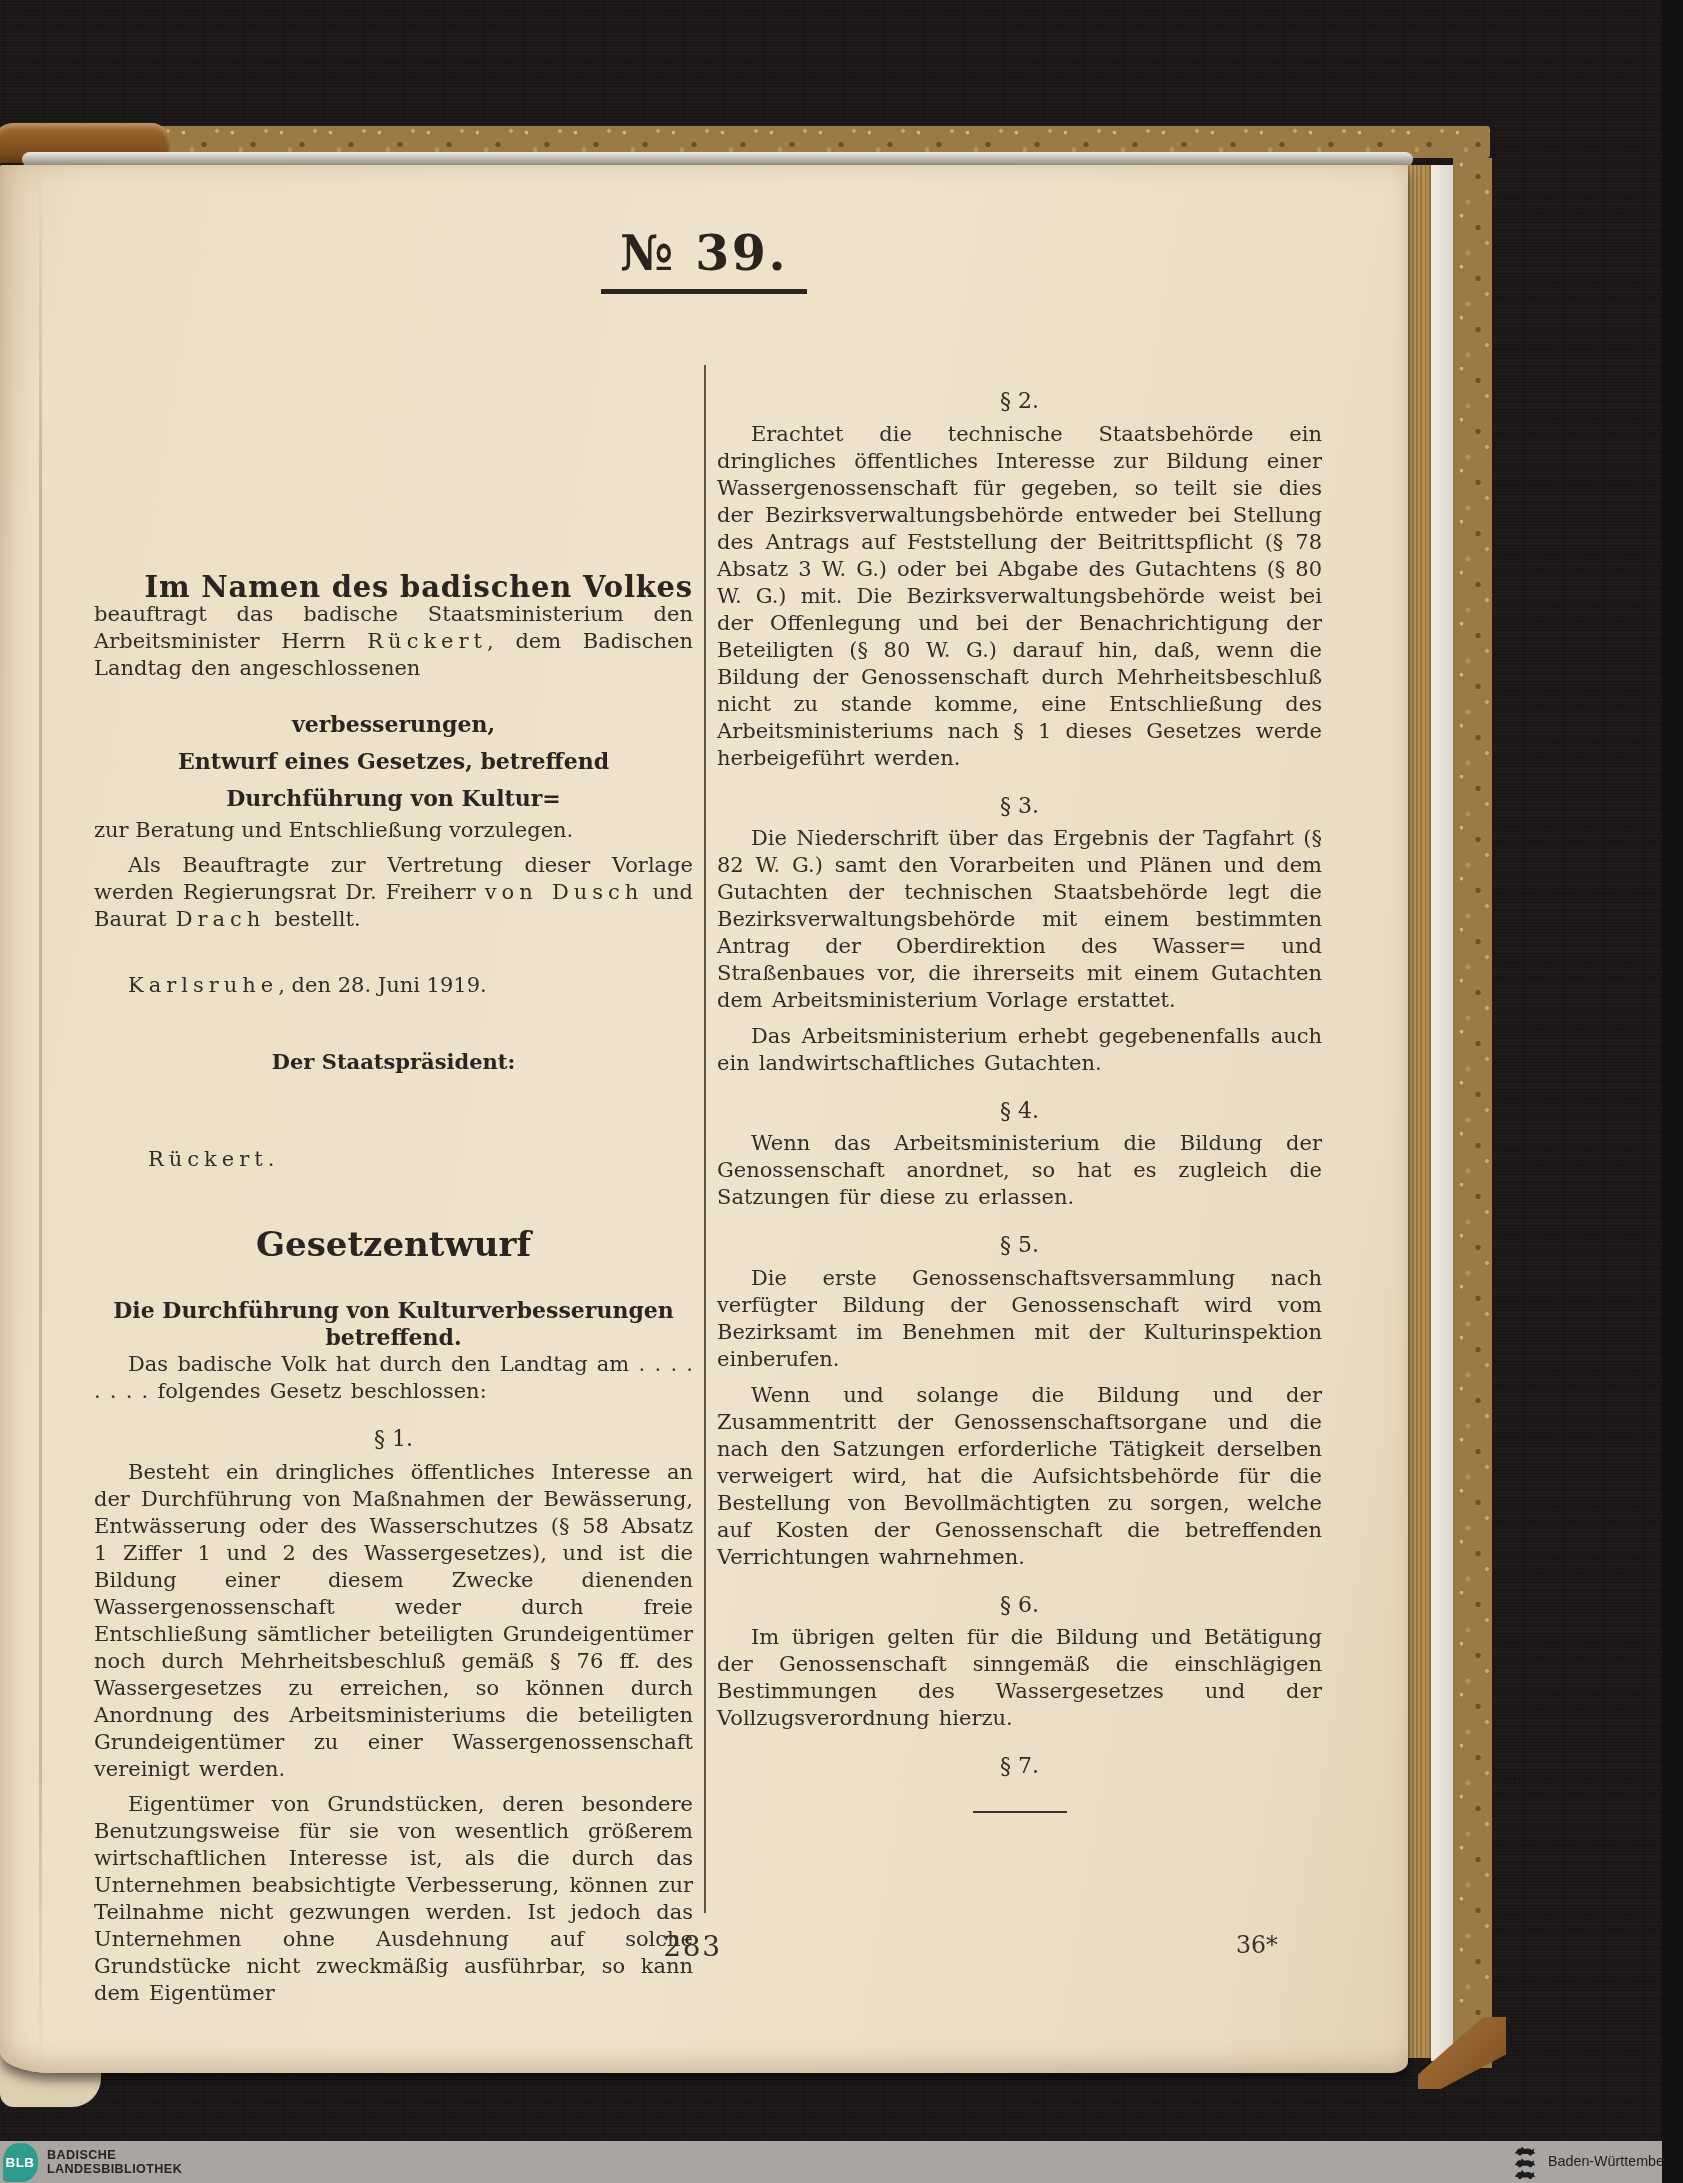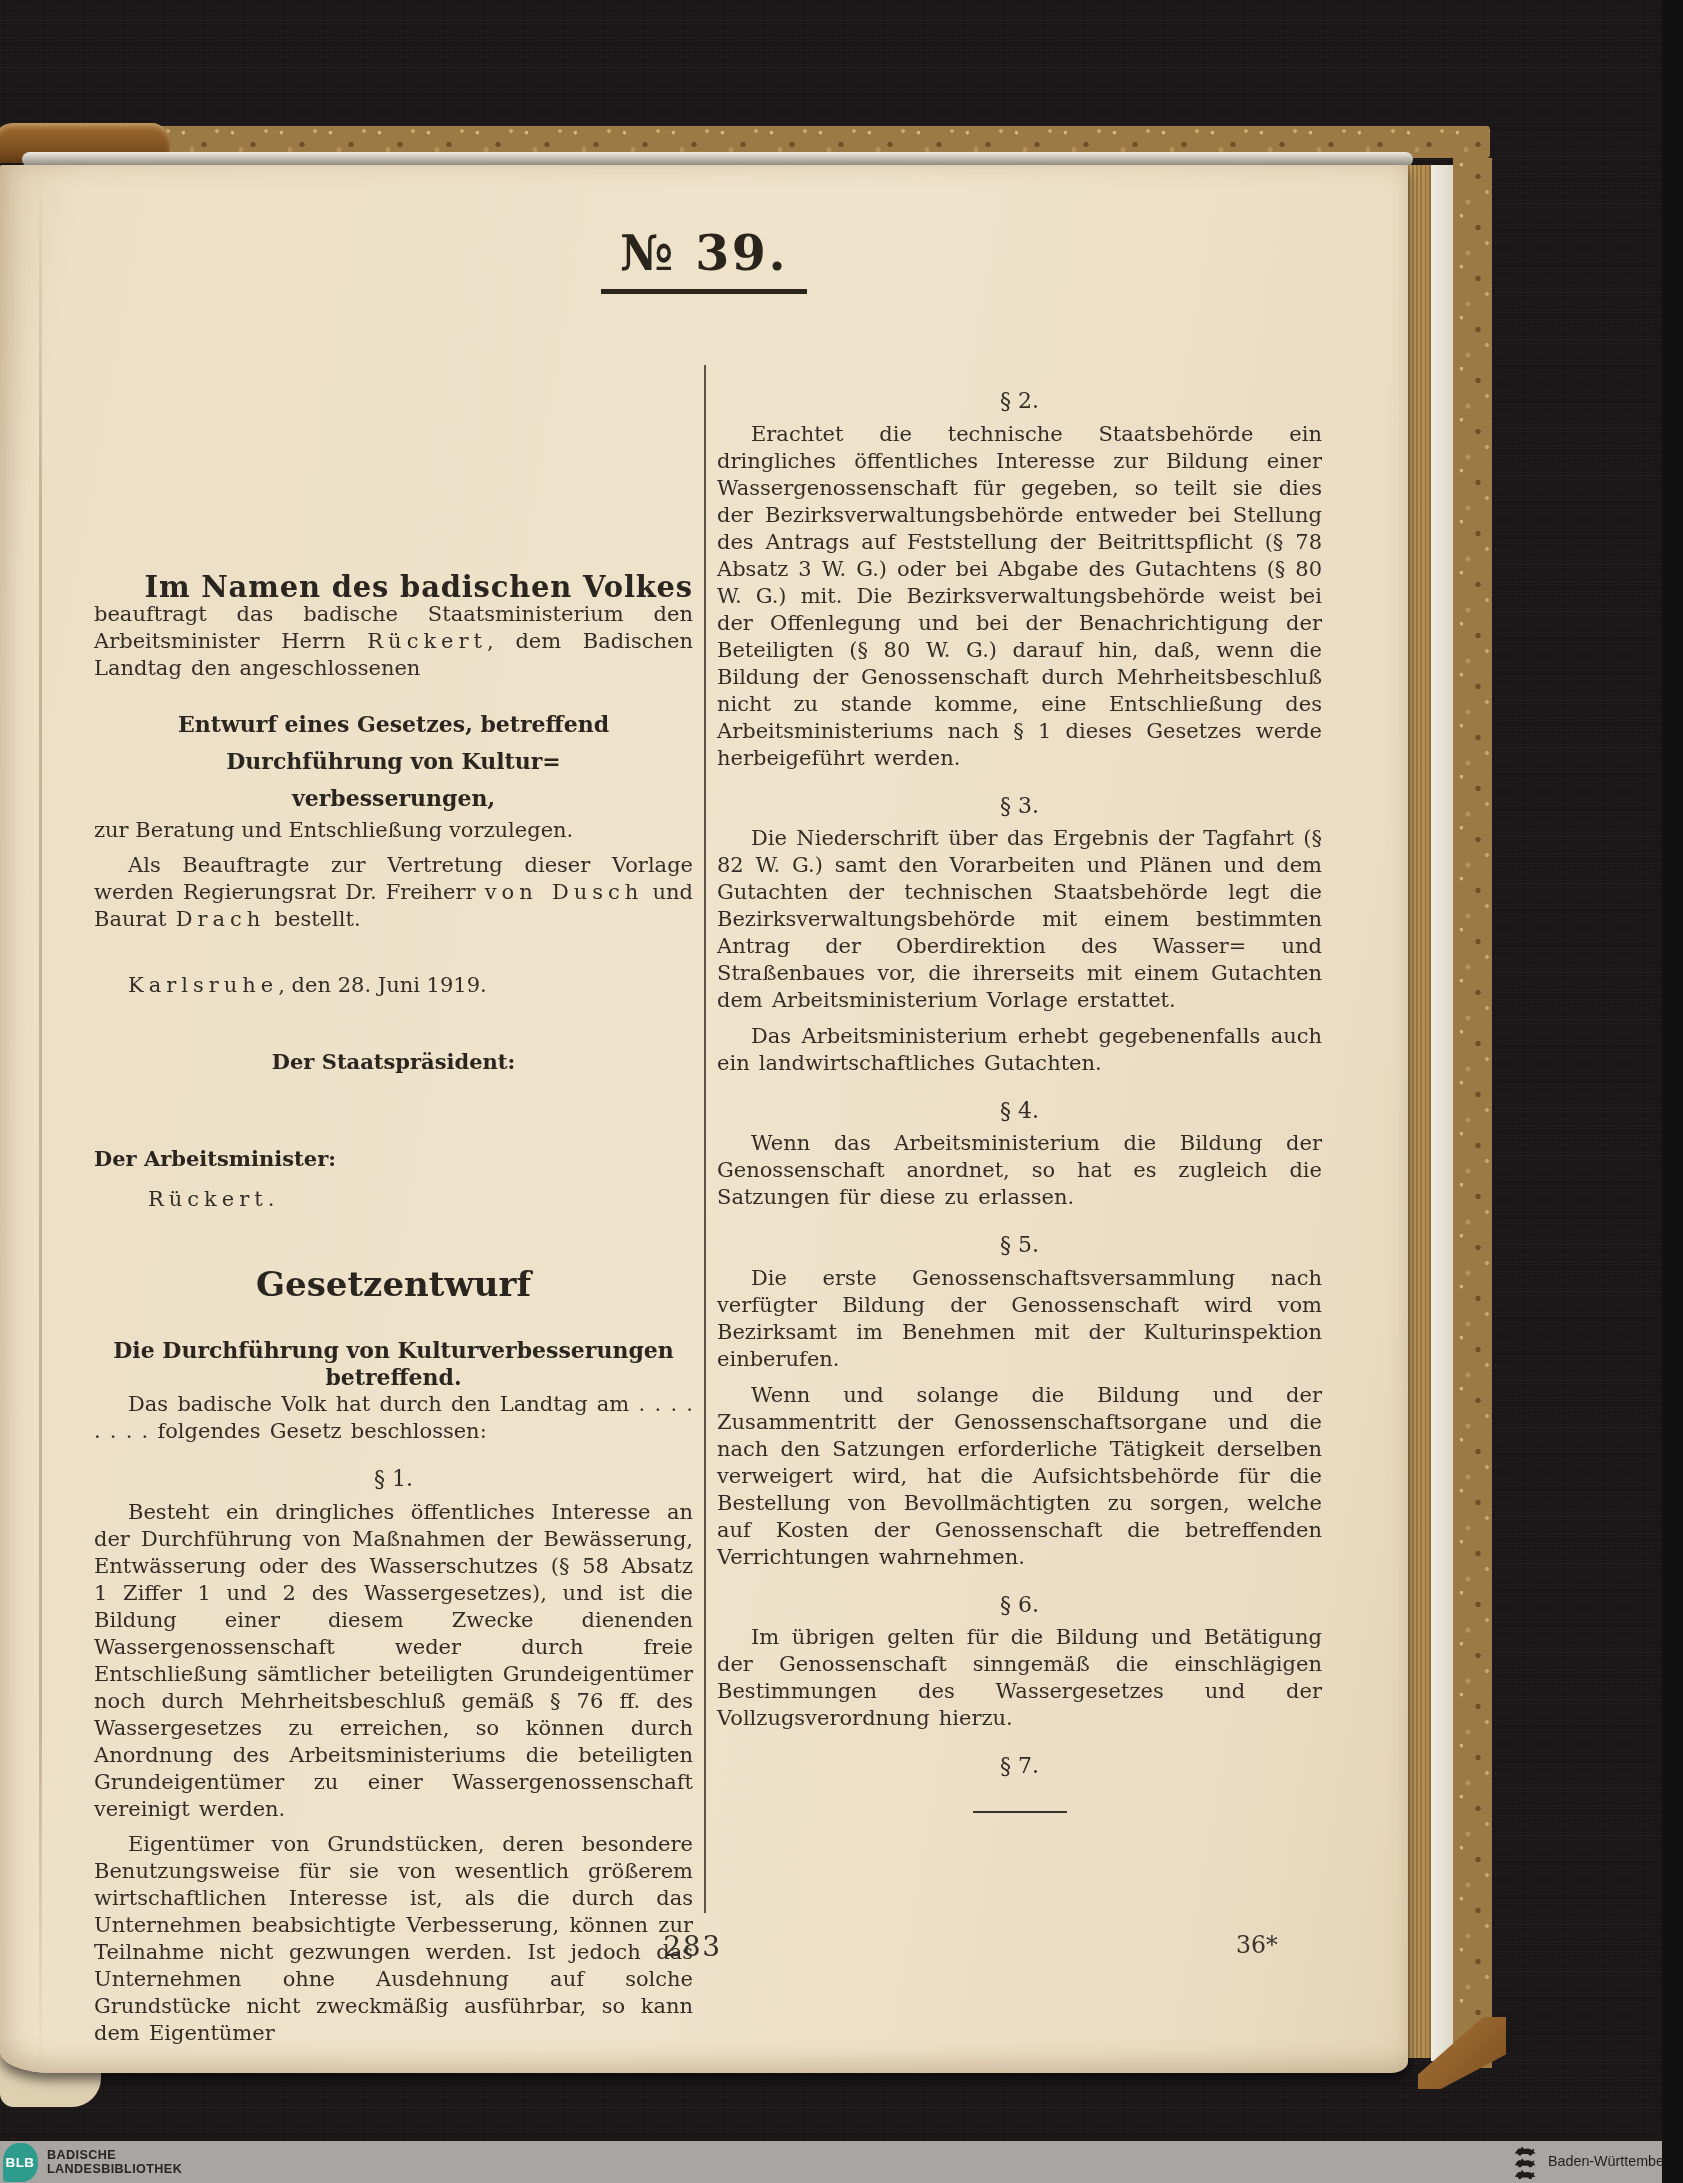--- a/index.html
+++ b/index.html
@@ -120,36 +120,35 @@
     </div>
 
     <div class="divider"></div>
 
     <div class="col col-left">
       <div class="main-heading">Im Namen des badischen Volkes</div>
 
       <p class="p-auth just"><span>beauftragt das badische Staatsministerium den Arbeitsminister Herrn </span><span class="sperr">Rückert</span><span>, dem Badischen Landtag den angeschlossenen</span></p>
 
       <div class="draft-title">
+        <div>verbesserungen,</div>
         <div>Entwurf eines Gesetzes, betreffend Durchführung von Kultur=</div>
-        <div>verbesserungen,</div>
       </div>
 
       <p class="p-purpose">zur Beratung und Entschließung vorzulegen.</p>
 
       <p class="p-repr just indent"><span>Als Beauftragte zur Vertretung dieser Vorlage werden Regierungsrat Dr. Freiherr </span><span class="sperr">von Dusch</span><span> und Baurat </span><span class="sperr">Drach</span><span> bestellt.</span></p>
 
       <div class="dateline"><span class="sperr">Karlsruhe</span><span>, den 28. Juni 1919.</span></div>
 
       <div class="sig-pres">
         <div class="bold">Der Staatspräsident:</div>
       </div>
 
       <div class="sig-min">
-        <div class="bold">Der Arbeitsminister:</div>
         <div class="name sperr">Rückert.</div>
       </div>
 
       <div class="law-heading">Gesetzentwurf</div>
       <div class="law-subject">Die Durchführung von Kulturverbesserungen betreffend.</div>
 
       <p class="p-enact just indent">Das badische Volk hat durch den Landtag am . . . . . . . . folgendes Gesetz beschlossen:</p>
 
       <div class="sec-label">§ 1.</div>
       <p class="just indent">Besteht ein dringliches öffentliches Interesse an der Durchführung von Maßnahmen der Bewässerung, Entwässerung oder des Wasserschutzes (§ 58 Absatz 1 Ziffer 1 und 2 des Wassergesetzes), und ist die Bildung einer diesem Zwecke dienenden Wassergenossenschaft weder durch freie Entschließung sämtlicher beteiligten Grundeigentümer noch durch Mehrheitsbeschluß gemäß § 76 ff. des Wassergesetzes zu erreichen, so können durch Anordnung des Arbeitsministeriums die beteiligten Grundeigentümer zu einer Wassergenossenschaft vereinigt werden.</p>

